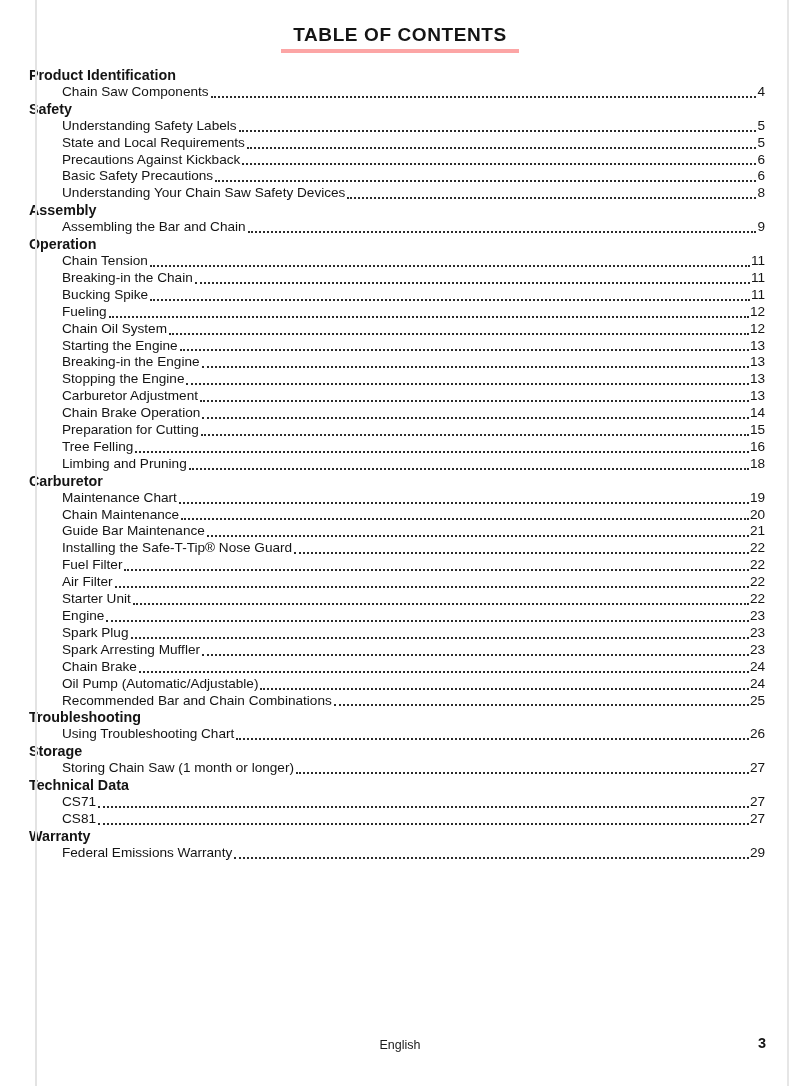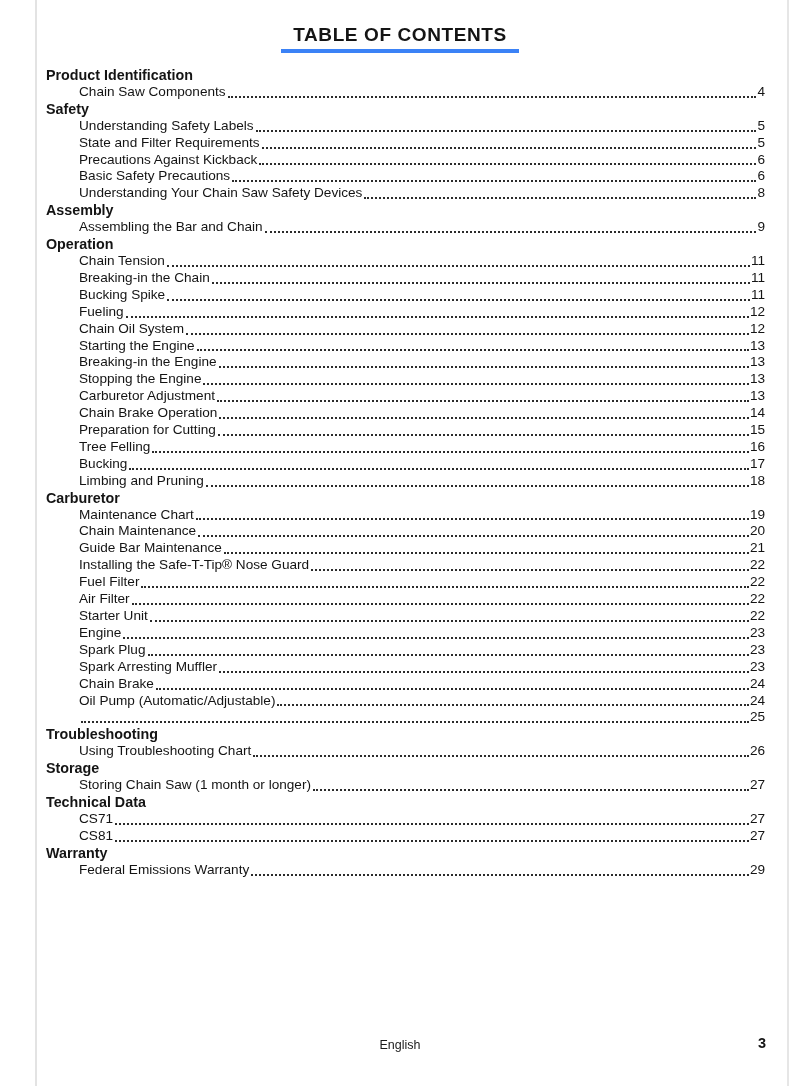--- a/index.html
+++ b/index.html
@@ -38,25 +38,25 @@
   .title-wrap {
     text-align: center;
     margin-bottom: 14px;
   }
   .title {
     display: inline-block;
     margin: 0;
     font-size: 19px;
     font-weight: 700;
     letter-spacing: 0.6px;
-    border-bottom: 4px solid #3b82f6;
+    border-bottom: 4px solid #fca5a5;
     padding: 0 12px 3px 12px;
   }
   .toc {
-    margin: 10px 35px 0 46px;
+    margin: 10px 35px 0 29px;
   }
   .section-heading {
     font-size: 14.3px;
     font-weight: 700;
     line-height: 16.9px;
     white-space: nowrap;
   }
   .toc-row {
     display: flex;
     align-items: flex-end;
@@ -115,21 +115,21 @@
         <span class="dots"></span>
         <span class="entry-page">4</span>
       </div>
       <div class="section-heading">Safety</div>
       <div class="toc-row">
         <span class="entry-label">Understanding Safety Labels</span>
         <span class="dots"></span>
         <span class="entry-page">5</span>
       </div>
       <div class="toc-row">
-        <span class="entry-label">State and Filter Requirements</span>
+        <span class="entry-label">State and Local Requirements</span>
         <span class="dots"></span>
         <span class="entry-page">5</span>
       </div>
       <div class="toc-row">
         <span class="entry-label">Precautions Against Kickback</span>
         <span class="dots"></span>
         <span class="entry-page">6</span>
       </div>
       <div class="toc-row">
         <span class="entry-label">Basic Safety Precautions</span>
@@ -202,25 +202,20 @@
         <span class="entry-label">Preparation for Cutting</span>
         <span class="dots"></span>
         <span class="entry-page">15</span>
       </div>
       <div class="toc-row">
         <span class="entry-label">Tree Felling</span>
         <span class="dots"></span>
         <span class="entry-page">16</span>
       </div>
       <div class="toc-row">
-        <span class="entry-label">Bucking</span>
-        <span class="dots"></span>
-        <span class="entry-page">17</span>
-      </div>
-      <div class="toc-row">
         <span class="entry-label">Limbing and Pruning</span>
         <span class="dots"></span>
         <span class="entry-page">18</span>
       </div>
       <div class="section-heading">Carburetor</div>
       <div class="toc-row">
         <span class="entry-label">Maintenance Chart</span>
         <span class="dots"></span>
         <span class="entry-page">19</span>
       </div>
@@ -273,20 +268,21 @@
         <span class="entry-label">Chain Brake</span>
         <span class="dots"></span>
         <span class="entry-page">24</span>
       </div>
       <div class="toc-row">
         <span class="entry-label">Oil Pump (Automatic/Adjustable)</span>
         <span class="dots"></span>
         <span class="entry-page">24</span>
       </div>
       <div class="toc-row">
+        <span class="entry-label">Recommended Bar and Chain Combinations</span>
         <span class="dots"></span>
         <span class="entry-page">25</span>
       </div>
       <div class="section-heading">Troubleshooting</div>
       <div class="toc-row">
         <span class="entry-label">Using Troubleshooting Chart</span>
         <span class="dots"></span>
         <span class="entry-page">26</span>
       </div>
       <div class="section-heading">Storage</div>

